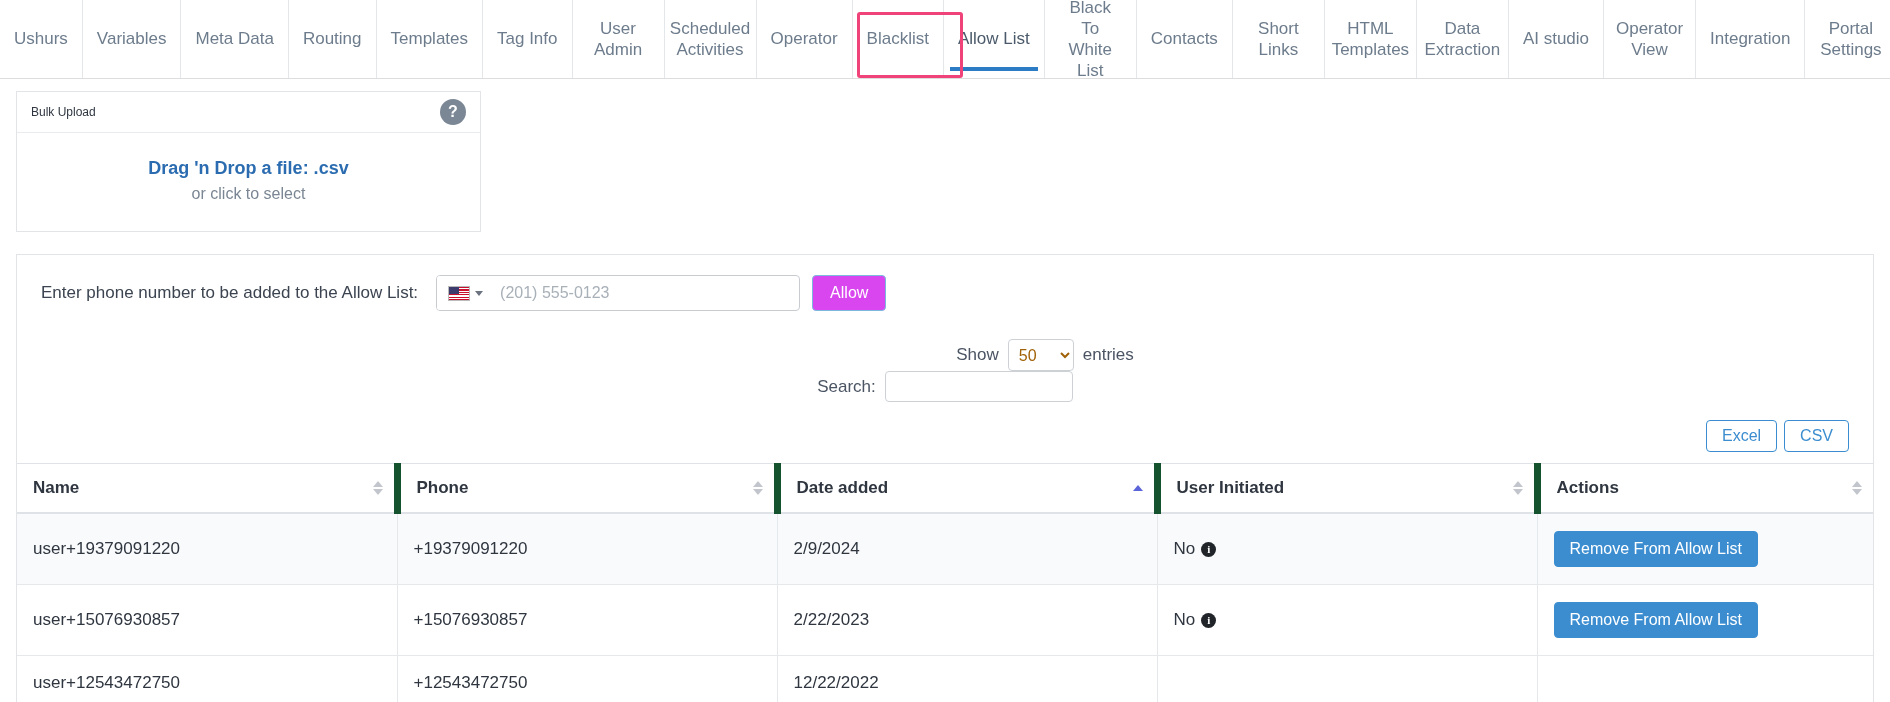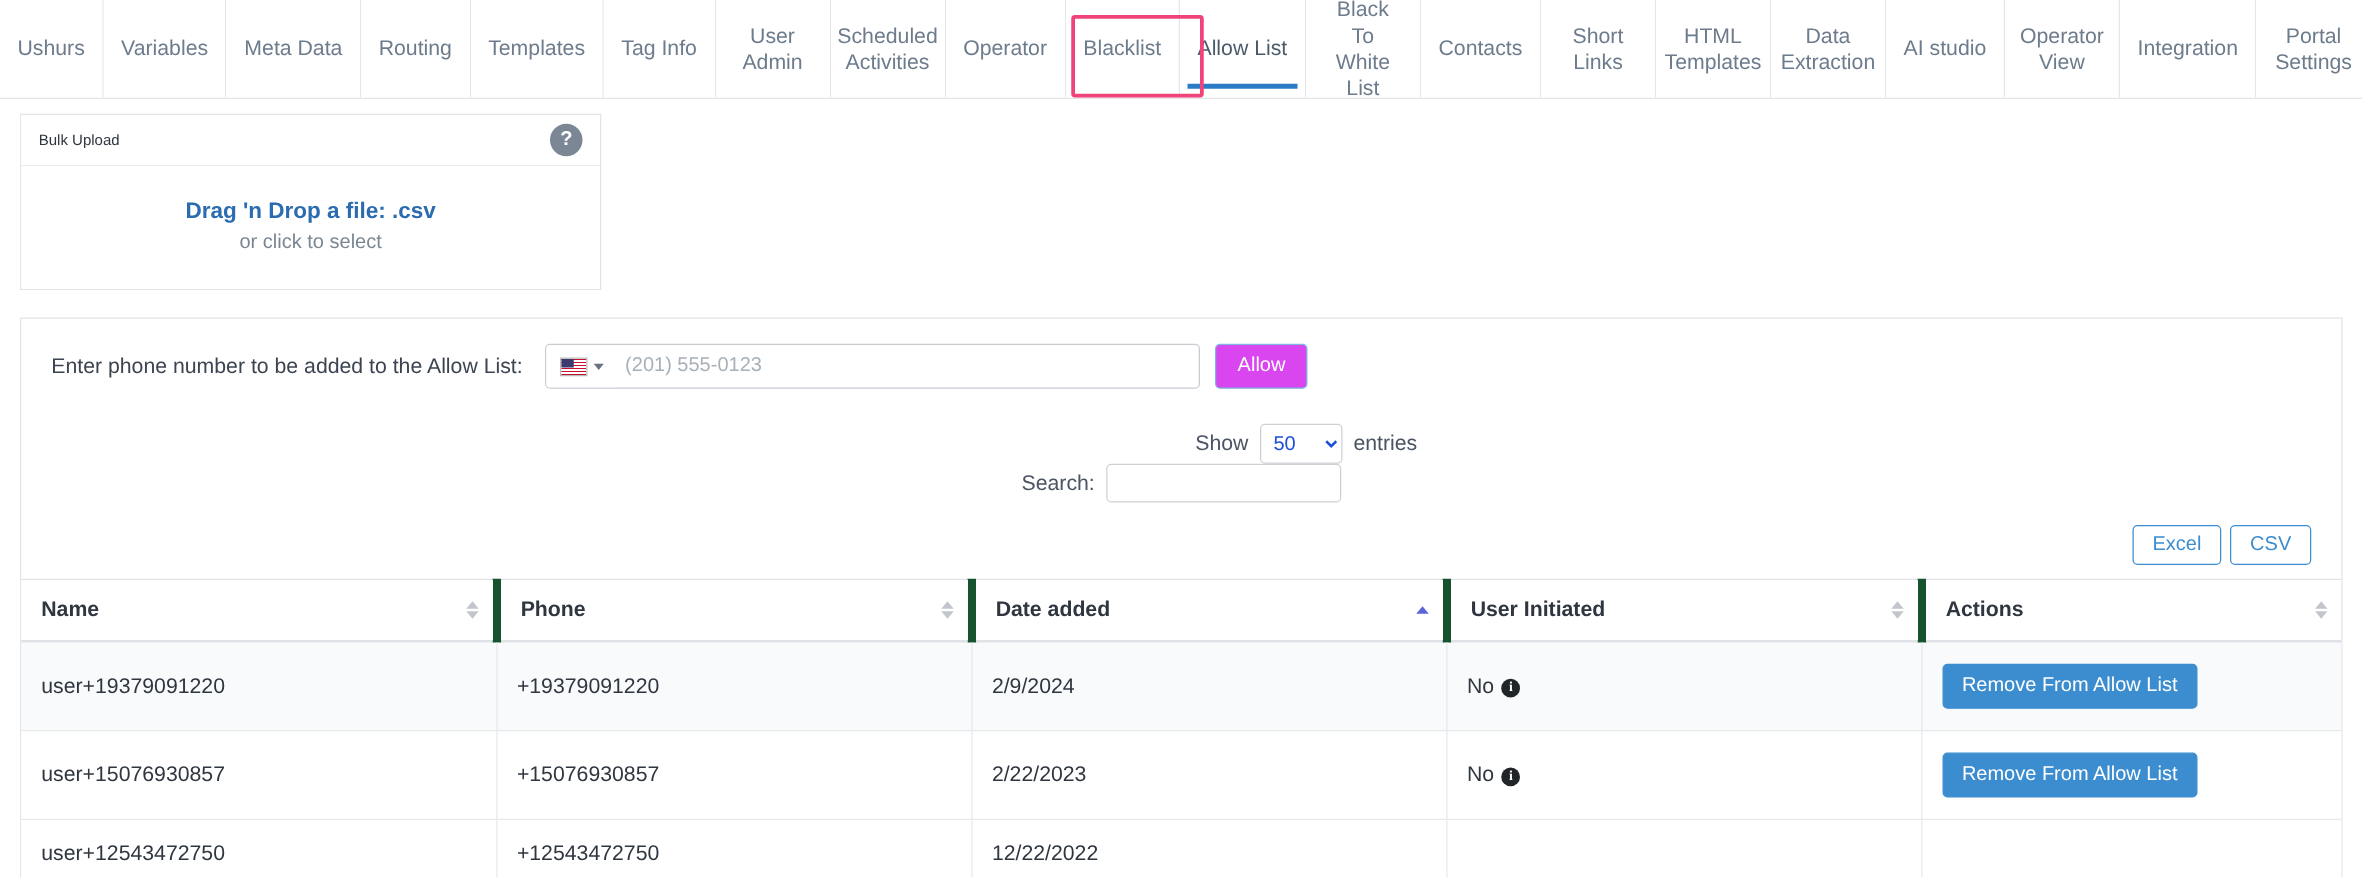--- a/index.html
+++ b/index.html
@@ -135,21 +135,21 @@
     font-size: 17px;
     color: #3b4450;
     margin-right: 6px;
   }
   .intl-input {
     display: flex;
     align-items: center;
     border: 1px solid #c8ccd1;
     border-radius: 4px;
     height: 36px;
-    width: 524px;
+    width: 364px;
     background: #ffffff;
     overflow: hidden;
   }
   .flag-btn {
     display: flex;
     align-items: center;
     gap: 5px;
     padding: 0 9px 0 11px;
     height: 100%;
     cursor: pointer;
@@ -221,21 +221,21 @@
     font-size: 17px;
     color: #4a5463;
     margin-left: 200px;
   }
   .dt-select {
     font-size: 16px;
     padding: 5px 6px;
     border: 1px solid #cdd1d6;
     border-radius: 4px;
     background: #ffffff;
-    color: #1d4ed8;
+    color: #a16207;
     font-family: "Liberation Sans", sans-serif;
     height: 32px;
     min-width: 66px;
     cursor: pointer;
   }
   .dt-filter {
     display: flex;
     align-items: center;
     gap: 9px;
     font-size: 17px;

